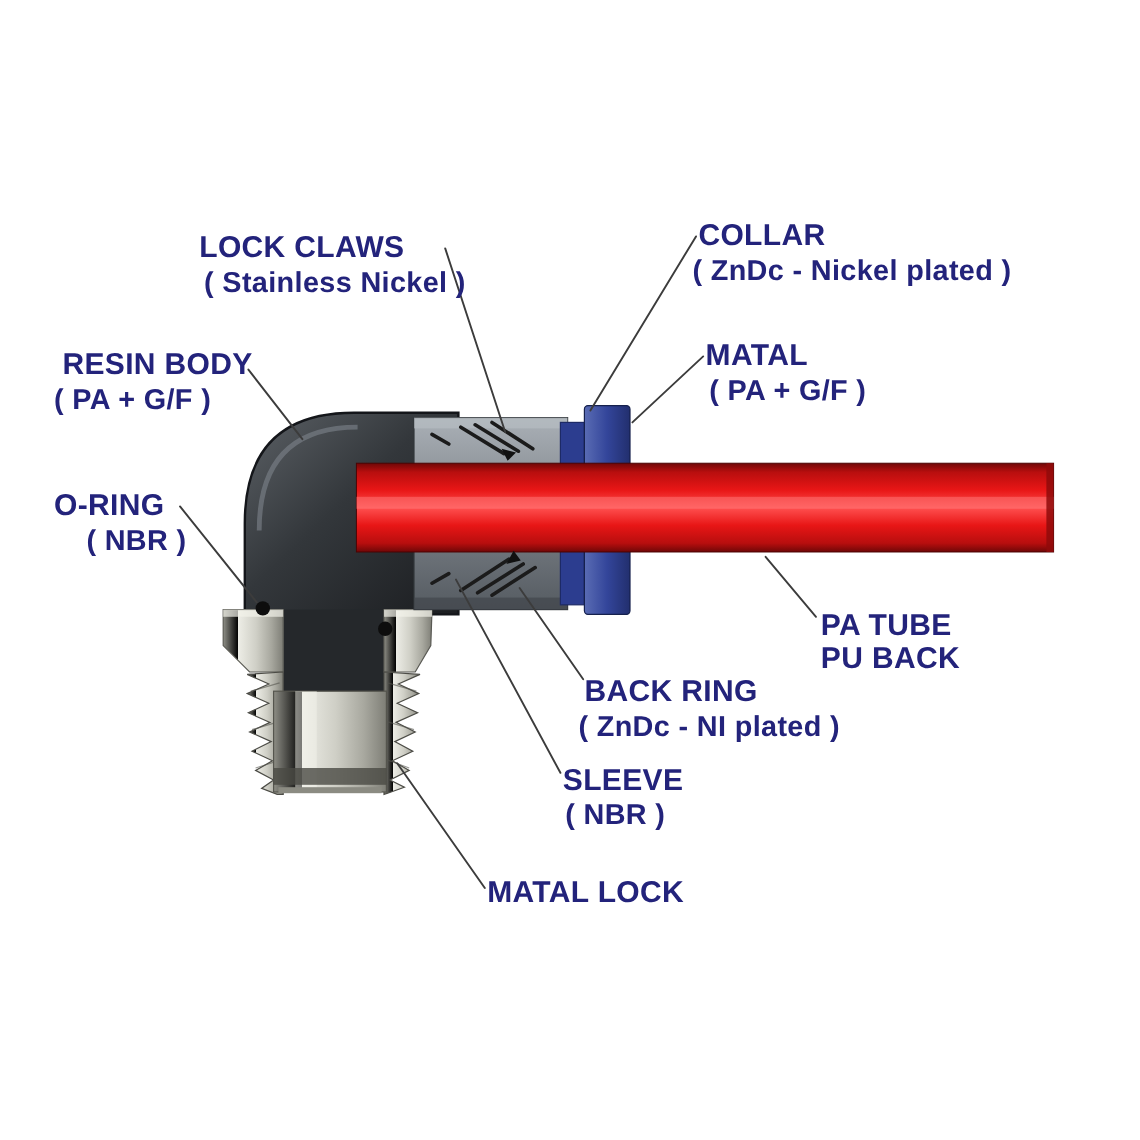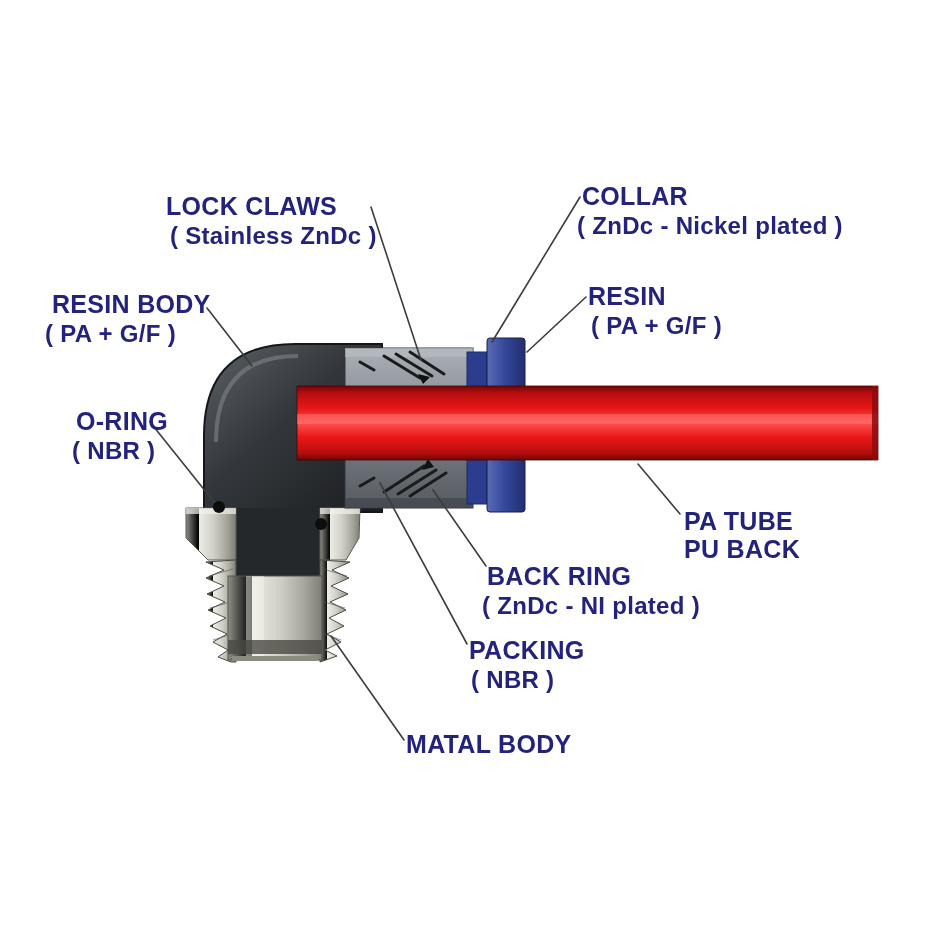--- a/index.html
+++ b/index.html
@@ -124,38 +124,38 @@
       <line x1="586" y1="297" x2="527" y2="352"></line>
       <line x1="150" y1="422" x2="214" y2="502"></line>
       <line x1="680" y1="514" x2="638" y2="464"></line>
       <line x1="486" y1="566" x2="433" y2="490"></line>
       <line x1="467" y1="644" x2="380" y2="483"></line>
       <line x1="404" y1="740" x2="331" y2="636"></line>
     </g>
   </svg>
 
   <div class="lbl t" style="left:166px;top:192px">LOCK CLAWS</div>
-  <div class="lbl s" style="left:170px;top:222px">( Stainless ZnDc )</div>
+  <div class="lbl s" style="left:170px;top:222px">( Stainless Nickel )</div>
 
   <div class="lbl t" style="left:582px;top:182px">COLLAR</div>
   <div class="lbl s" style="left:577px;top:212px">( ZnDc - Nickel plated )</div>
 
   <div class="lbl t" style="left:52px;top:290px">RESIN BODY</div>
   <div class="lbl s" style="left:45px;top:320px">( PA + G/F )</div>
 
-  <div class="lbl t" style="left:588px;top:282px">RESIN</div>
+  <div class="lbl t" style="left:588px;top:282px">MATAL</div>
   <div class="lbl s" style="left:591px;top:312px">( PA + G/F )</div>
 
-  <div class="lbl t" style="left:76px;top:407px">O-RING</div>
+  <div class="lbl t" style="left:45px;top:407px">O-RING</div>
   <div class="lbl s" style="left:72px;top:437px">( NBR )</div>
 
   <div class="lbl t" style="left:684px;top:507px">PA TUBE</div>
   <div class="lbl t" style="left:684px;top:535px">PU BACK</div>
 
   <div class="lbl t" style="left:487px;top:562px">BACK RING</div>
   <div class="lbl s" style="left:482px;top:592px">( ZnDc - NI plated )</div>
 
-  <div class="lbl t" style="left:469px;top:636px">PACKING</div>
+  <div class="lbl t" style="left:469px;top:636px">SLEEVE</div>
   <div class="lbl s" style="left:471px;top:666px">( NBR )</div>
 
-  <div class="lbl t" style="left:406px;top:730px">MATAL BODY</div>
+  <div class="lbl t" style="left:406px;top:730px">MATAL LOCK</div>
 
 </div>
 
 </body></html>

